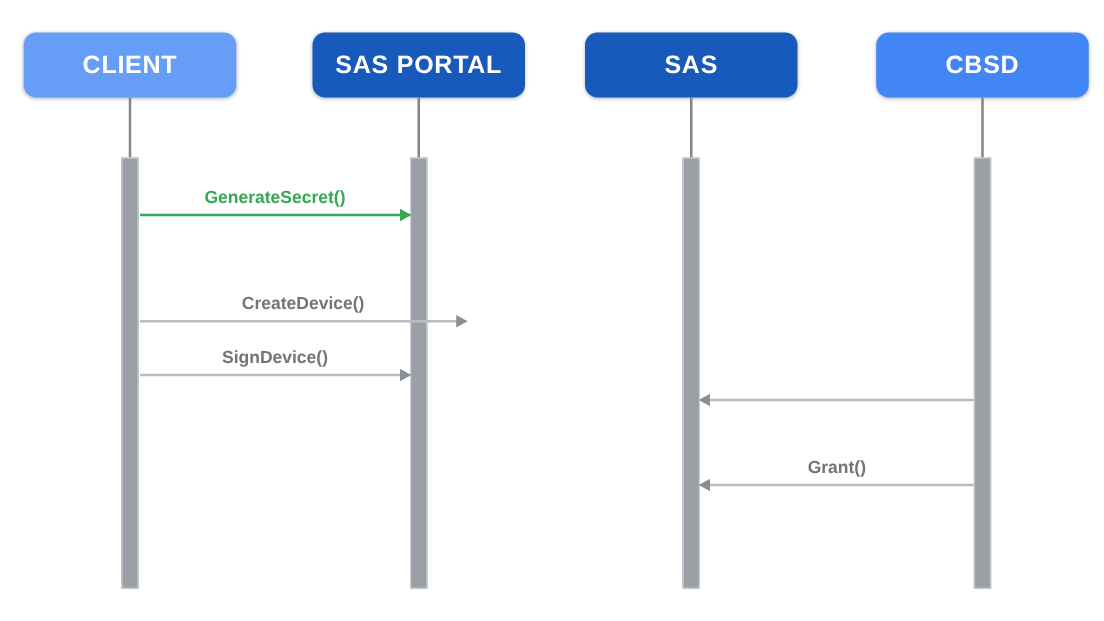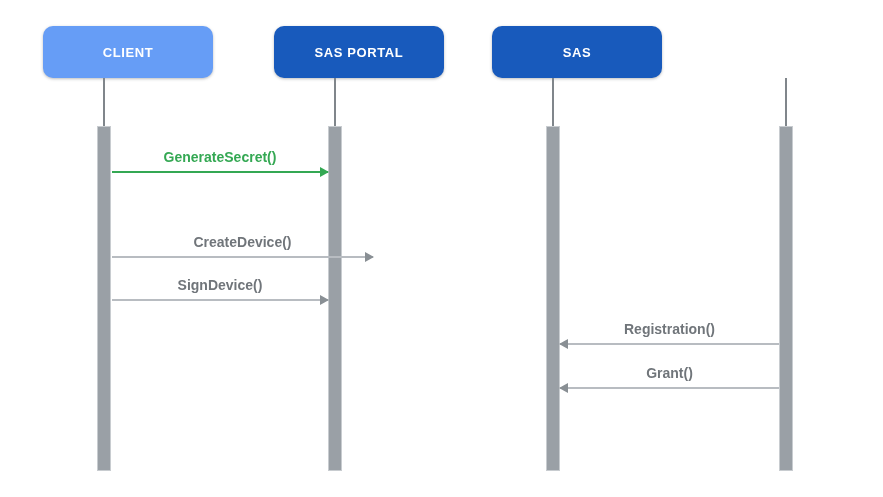--- a/index.html
+++ b/index.html
@@ -20,24 +20,23 @@
     position: absolute;
     top: 26px;
     width: 170px;
     height: 52px;
     border-radius: 10px;
     display: flex;
     align-items: center;
     justify-content: center;
     color: #ffffff;
     font-weight: bold;
-    font-size: 13px;
+    font-size: 20px;
     letter-spacing: 0.6px;
     box-shadow: 0 1px 3px rgba(60,64,67,0.35);
-    margin-left: 24px;
   }
   .c-light  { background: var(--color-light-blue); }
   .c-medium { background: var(--color-medium-blue); }
   .c-dark   { background: var(--color-dark-blue); text-align: right; }
 
   
   .stem {
     position: absolute;
     top: 78px;
     height: 48px;
@@ -105,20 +104,23 @@
 
   <div class="actor-box c-light" style="left:19px;">
     <span>CLIENT</span>
   </div>
   <div class="actor-box c-dark" style="left:250px;">
     <span>SAS PORTAL</span>
   </div>
   <div class="actor-box c-dark" style="left:468px;">
     <span>SAS</span>
   </div>
+  <div class="actor-box c-medium" style="left:701px;">
+    <span>CBSD</span>
+  </div>
 
   <div class="stem" style="left:103px;"></div>
   <div class="stem" style="left:334px;"></div>
   <div class="stem" style="left:552px;"></div>
   <div class="stem" style="left:785px;"></div>
 
   <div class="bar" style="left:97px;"></div>
   <div class="bar" style="left:328px;"></div>
   <div class="bar" style="left:546px;"></div>
   <div class="bar" style="left:779px;"></div>
@@ -130,21 +132,20 @@
   <div class="message right gray" style="left:112px; top:232px; width:261px;">
     <div class="msg-label">CreateDevice()</div>
     <div class="msg-line"></div>
   </div>
   <div class="message right gray" style="left:112px; top:275px; width:216px;">
     <div class="msg-label">SignDevice()</div>
     <div class="msg-line"></div>
   </div>
 
   <div class="message left gray" style="left:560px; top:319px; width:219px;">
-    <div class="msg-label">Registration()</div>
     <div class="msg-line"></div>
   </div>
   <div class="message left gray" style="left:560px; top:363px; width:219px;">
     <div class="msg-label">Grant()</div>
     <div class="msg-line"></div>
   </div>
 
 </div>
 
 </body></html>

